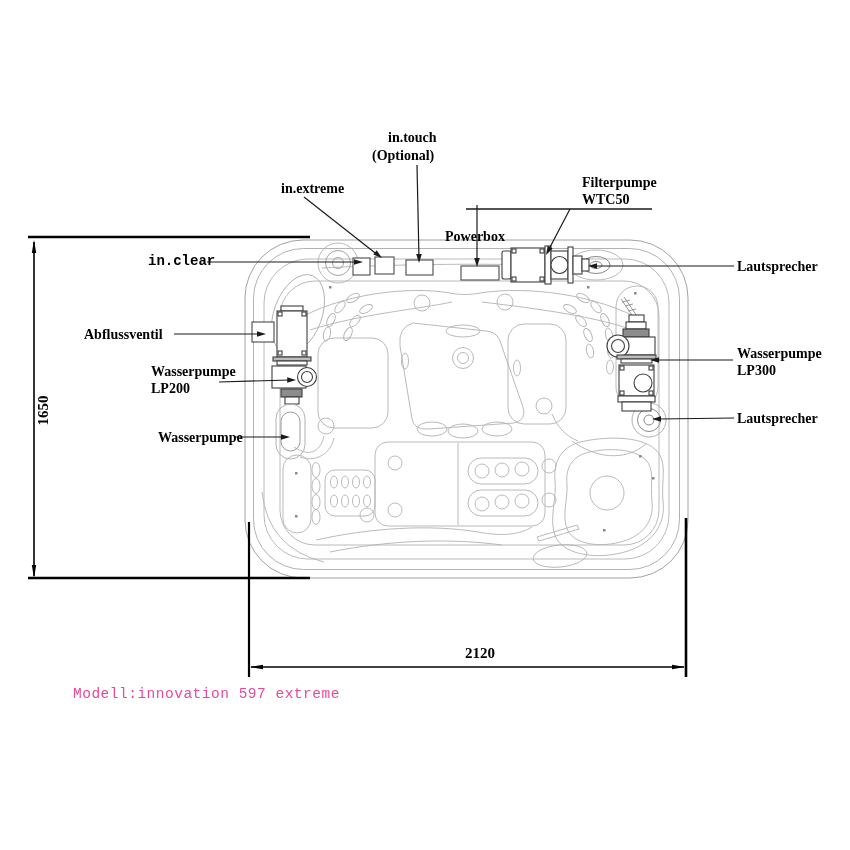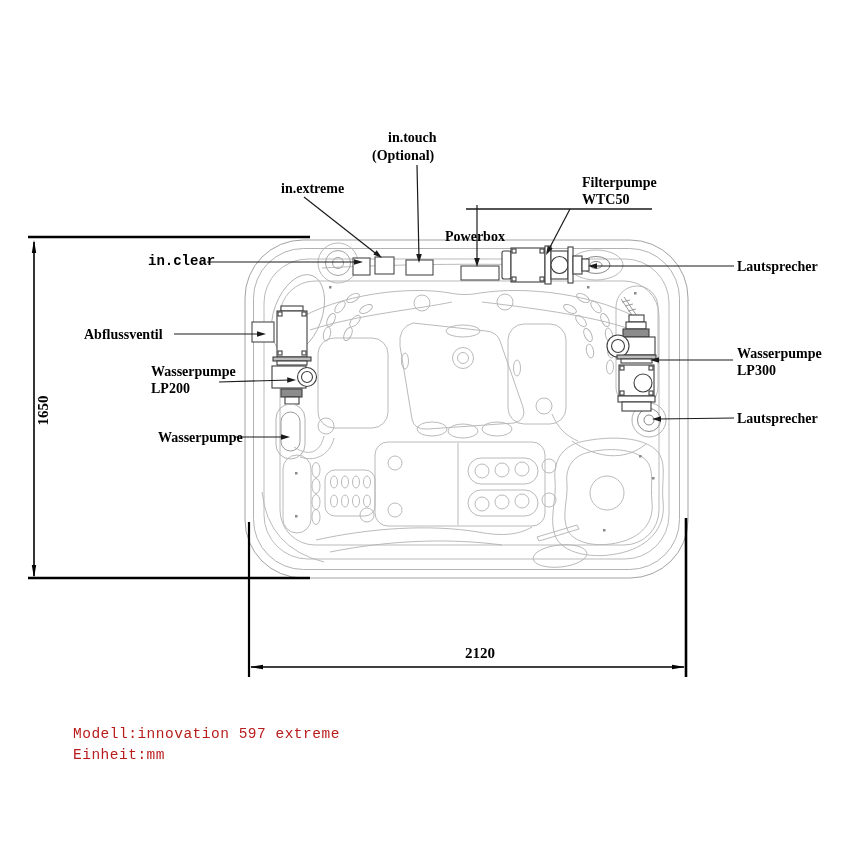--- a/index.html
+++ b/index.html
@@ -2,21 +2,21 @@
 <html><head>
 <meta charset="utf-8">
 <style>
   html,body{margin:0;padding:0;background:#fff;}
   #stage{position:relative;width:850px;height:850px;background:#ffffff;overflow:hidden;
          font-family:"Liberation Serif", serif;}
   svg{position:absolute;left:0;top:0;}
   .lbl{position:absolute;font:bold 14px/1.1 "Liberation Serif", serif;color:#000;white-space:nowrap;}
   .dim{position:absolute;font:bold 15px/1 "Liberation Serif", serif;color:#000;white-space:nowrap;}
   .dim-rot{transform:rotate(-90deg);transform-origin:center center;text-align:center;}
-  .notes{position:absolute;left:73px;top:684px;font:14.5px/21px "Liberation Mono", monospace;color:#b91c1c;letter-spacing:0.5px;margin-top:40px;}
+  .notes{position:absolute;left:73px;top:684px;font:14.5px/21px "Liberation Mono", monospace;color:#ec4899;letter-spacing:0.5px;}
 </style>
 </head>
 <body>
 
 <div id="stage">
 
 <svg width="850" height="850" viewBox="0 0 850 850">
 
   <g stroke="#a9a9a9" stroke-width="0.9" fill="none">
     <rect x="245" y="240" width="443" height="338" rx="58" stroke="#979797"></rect>
@@ -276,16 +276,15 @@
   <div class="lbl" style="left:158px;top:430px;">Wasserpumpe</div>
   <div class="lbl" style="left:737px;top:346px;">Wasserpumpe</div>
   <div class="lbl" style="left:737px;top:363px;">LP300</div>
   <div class="lbl" style="left:737px;top:411px;">Lautsprecher</div>
 
   <div class="dim dim-rot" style="left:21px;top:403px;width:44px;">1650</div>
   <div class="dim" style="left:439px;top:646px;width:56px;text-align:right;">2120</div>
 
   <div class="notes">
     <div>Modell:innovation 597 extreme</div>
-    <div>Einheit:mm</div>
   </div>
 
 </div>
 
 </body></html>

